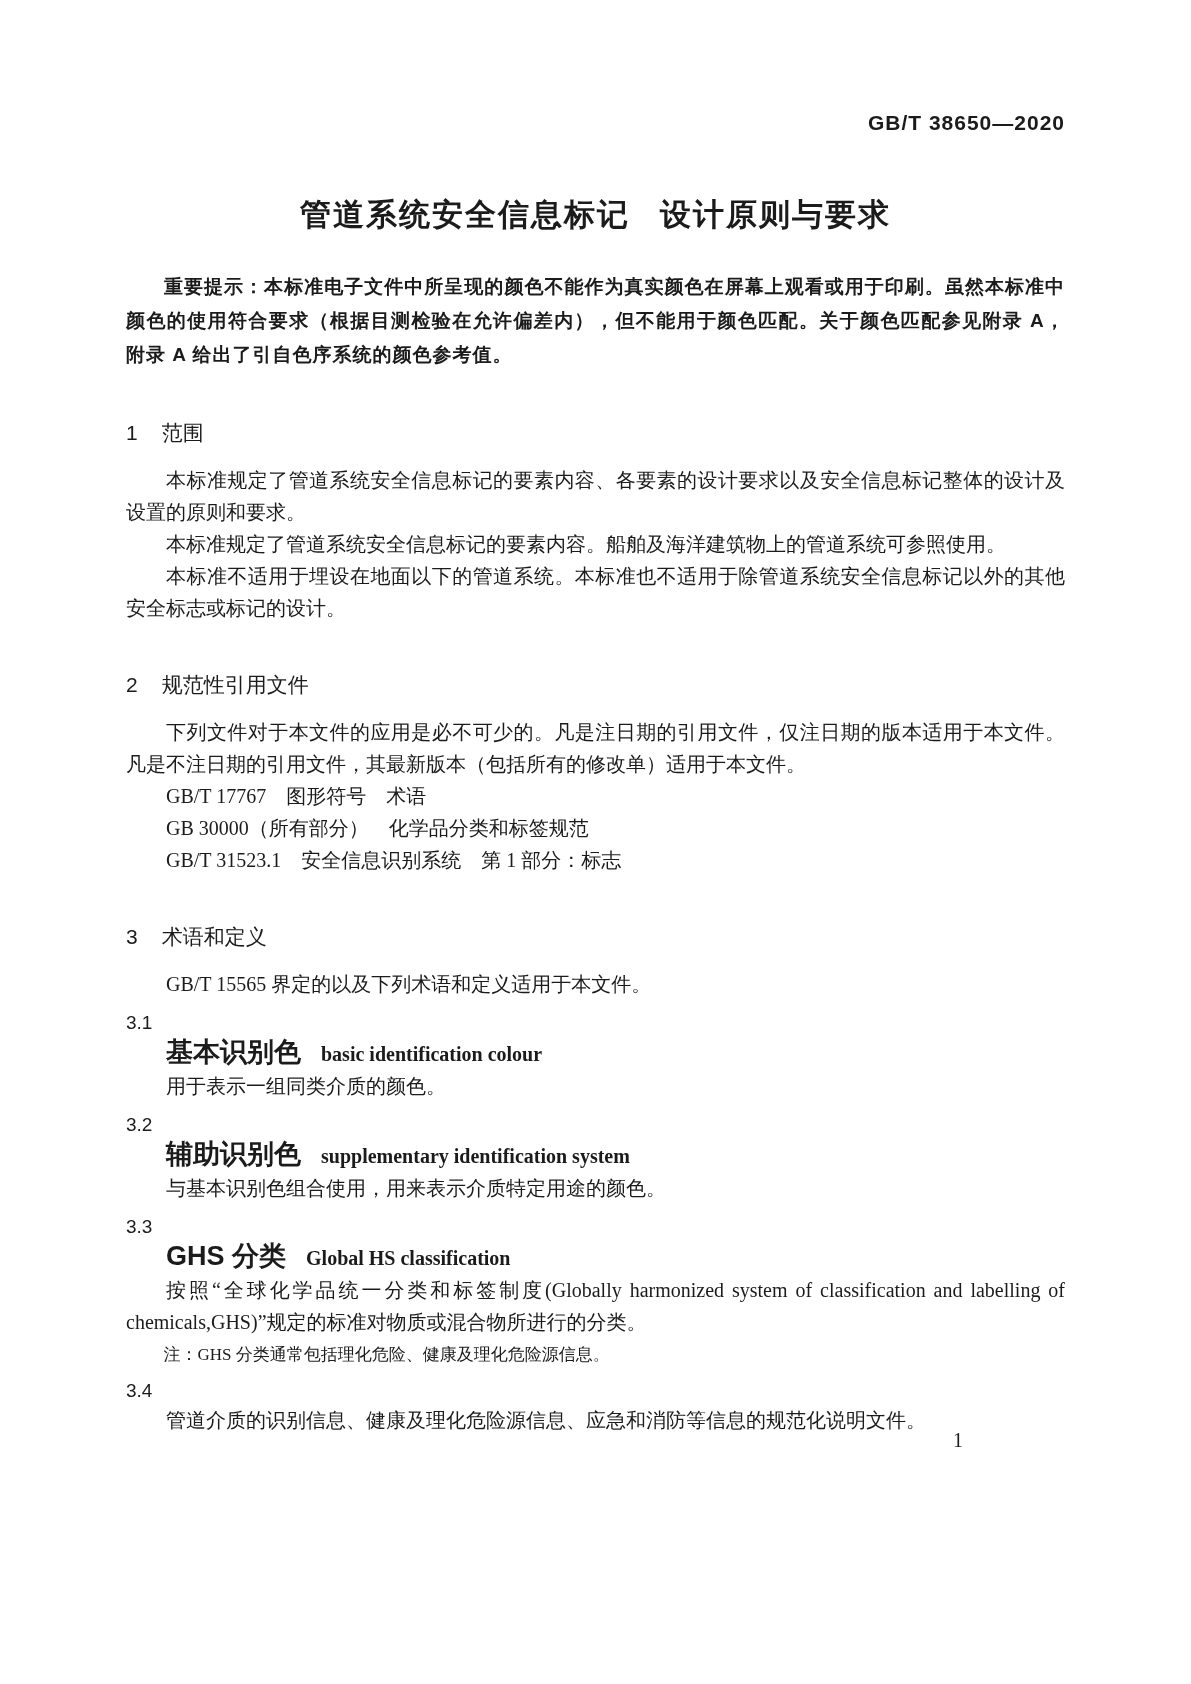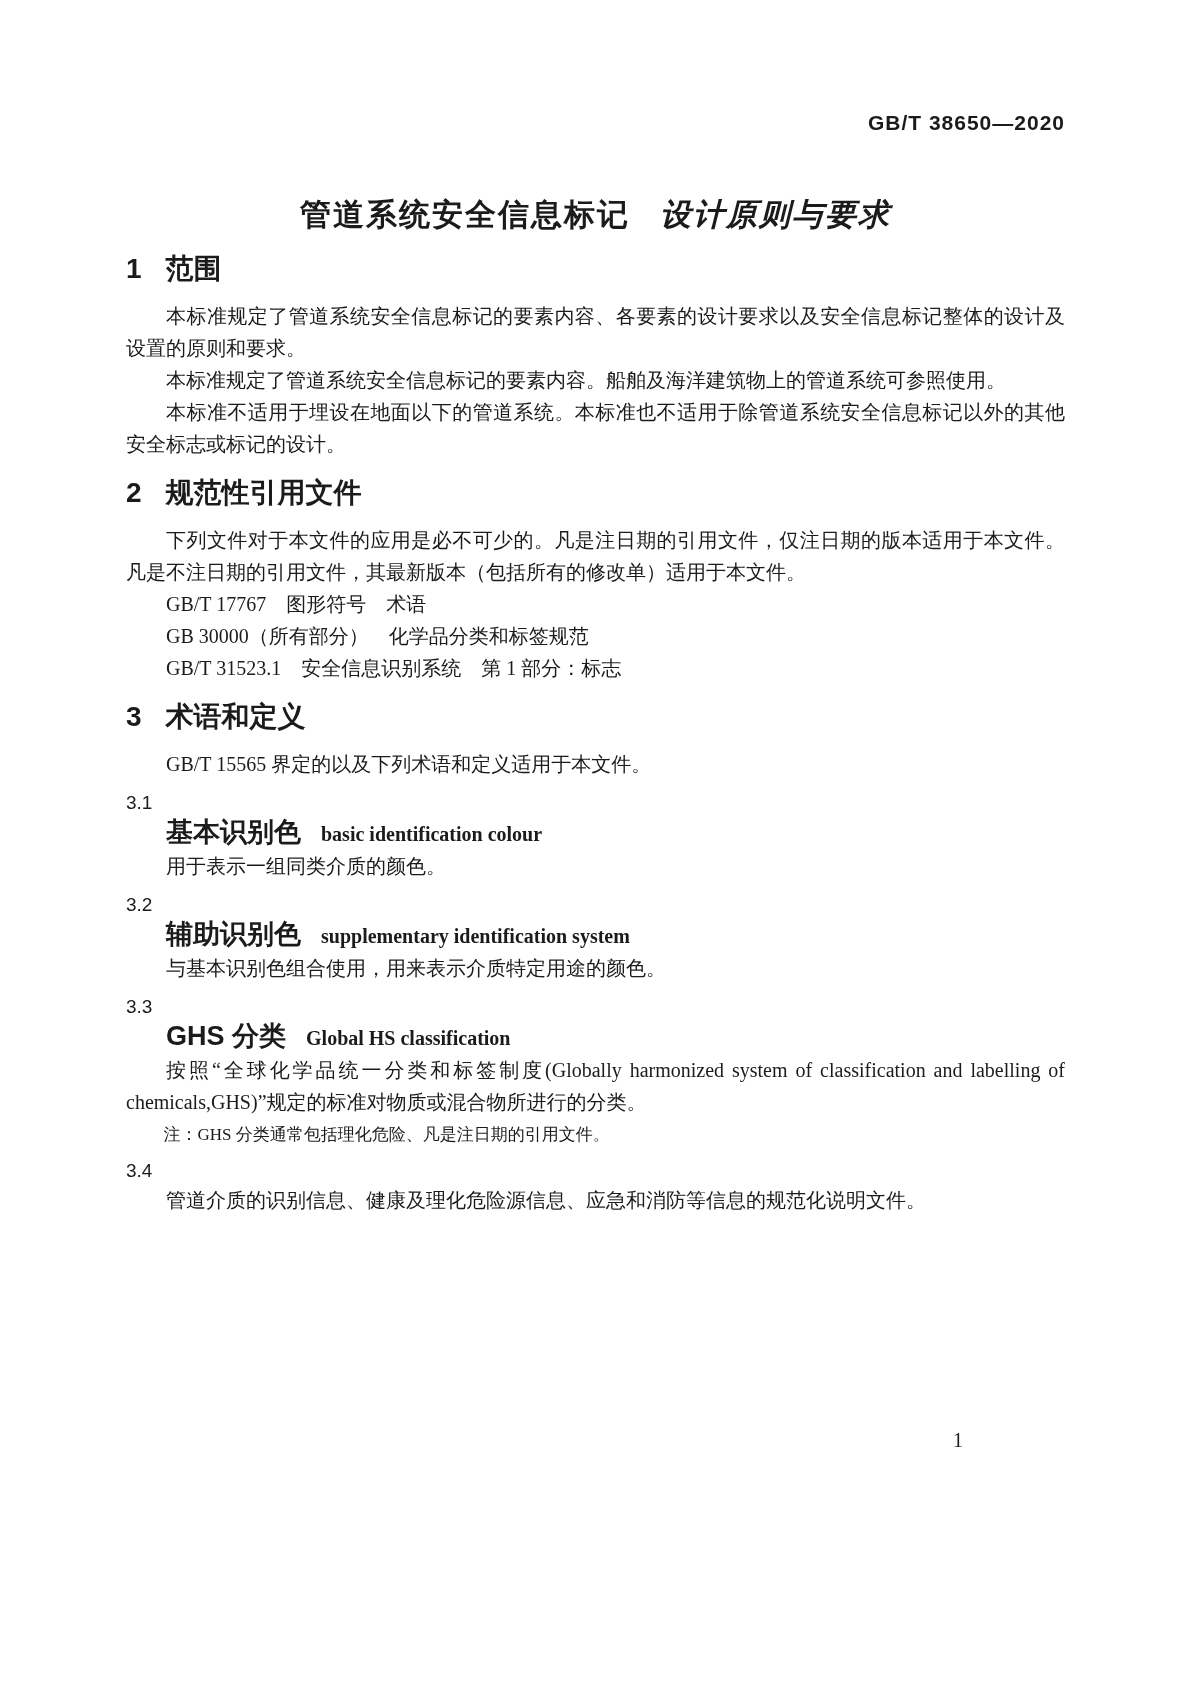--- a/index.html
+++ b/index.html
@@ -35,38 +35,38 @@
   
   .doc-title {
     margin: 58px 0 0 0;
     text-align: center;
     font-family: "Liberation Sans", "DejaVu Sans", sans-serif;
     font-weight: bold;
     font-size: 31px;
     line-height: 42px;
     letter-spacing: 2px;
   }
-  .title-sub { margin-left: 30px; font-style: italic; }
+  .title-sub { margin-left: 30px; }
   
   .notice {
     margin: 34px 0 0 0;
     font-family: "Liberation Sans", "DejaVu Sans", sans-serif;
     font-weight: bold;
     font-size: 19px;
     line-height: 34px;
     letter-spacing: 1px;
     text-align: justify;
     text-indent: 2em;
   }
   
   .sec-heading {
-    margin: 18px 0 16px 0;
+    margin: 46px 0 16px 0;
     font-family: "Liberation Sans", "DejaVu Sans", sans-serif;
-    font-weight: bold;
-    font-size: 28px;
+    font-weight: normal;
+    font-size: 21px;
     line-height: 30px;
   }
   .sec-title { margin-left: 24px; }
   
   .body-para {
     margin: 0;
     text-indent: 2em;
     text-align: justify;
   }
   .ref-item {
@@ -114,20 +114,21 @@
 <div class="page">
 
   <div class="page-header">
     <span class="doc-number">GB/T 38650—2020</span>
   </div>
 
   <h1 class="doc-title">
     <span>管道系统安全信息标记</span><span class="title-sub">设计原则与要求</span>
   </h1>
 
+  <p class="notice">重要提示：本标准电子文件中所呈现的颜色不能作为真实颜色在屏幕上观看或用于印刷。虽然本标准中颜色的使用符合要求（根据目测检验在允许偏差内），但不能用于颜色匹配。关于颜色匹配参见附录 A，附录 A 给出了引自色序系统的颜色参考值。</p>
 
   <section>
     <h2 class="sec-heading">
       <span class="sec-num">1</span><span class="sec-title">范围</span>
     </h2>
     <p class="body-para">本标准规定了管道系统安全信息标记的要素内容、各要素的设计要求以及安全信息标记整体的设计及设置的原则和要求。</p>
     <p class="body-para">本标准规定了管道系统安全信息标记的要素内容。船舶及海洋建筑物上的管道系统可参照使用。</p>
     <p class="body-para">本标准不适用于埋设在地面以下的管道系统。本标准也不适用于除管道系统安全信息标记以外的其他安全标志或标记的设计。</p>
   </section>
 
@@ -162,21 +163,21 @@
       </p>
       <p class="body-para">与基本识别色组合使用，用来表示介质特定用途的颜色。</p>
     </div>
 
     <div class="term">
       <p class="term-num">3.3</p>
       <p class="term-line">
         <span class="term-cn">GHS 分类</span><span class="term-en">Global HS classification</span>
       </p>
       <p class="body-para">按照“全球化学品统一分类和标签制度(Globally harmonized system of classification and labelling of chemicals,GHS)”规定的标准对物质或混合物所进行的分类。</p>
-      <p class="term-note">注：GHS 分类通常包括理化危险、凡是注日期的引用文件。</p>
+      <p class="term-note">注：GHS 分类通常包括理化危险、健康及理化危险源信息。</p>
     </div>
 
     <div class="term">
       <p class="term-num">3.4</p>
       <p class="body-para">管道介质的识别信息、健康及理化危险源信息、应急和消防等信息的规范化说明文件。</p>
     </div>
   </section>
 
   <div class="page-number">1</div>
 

